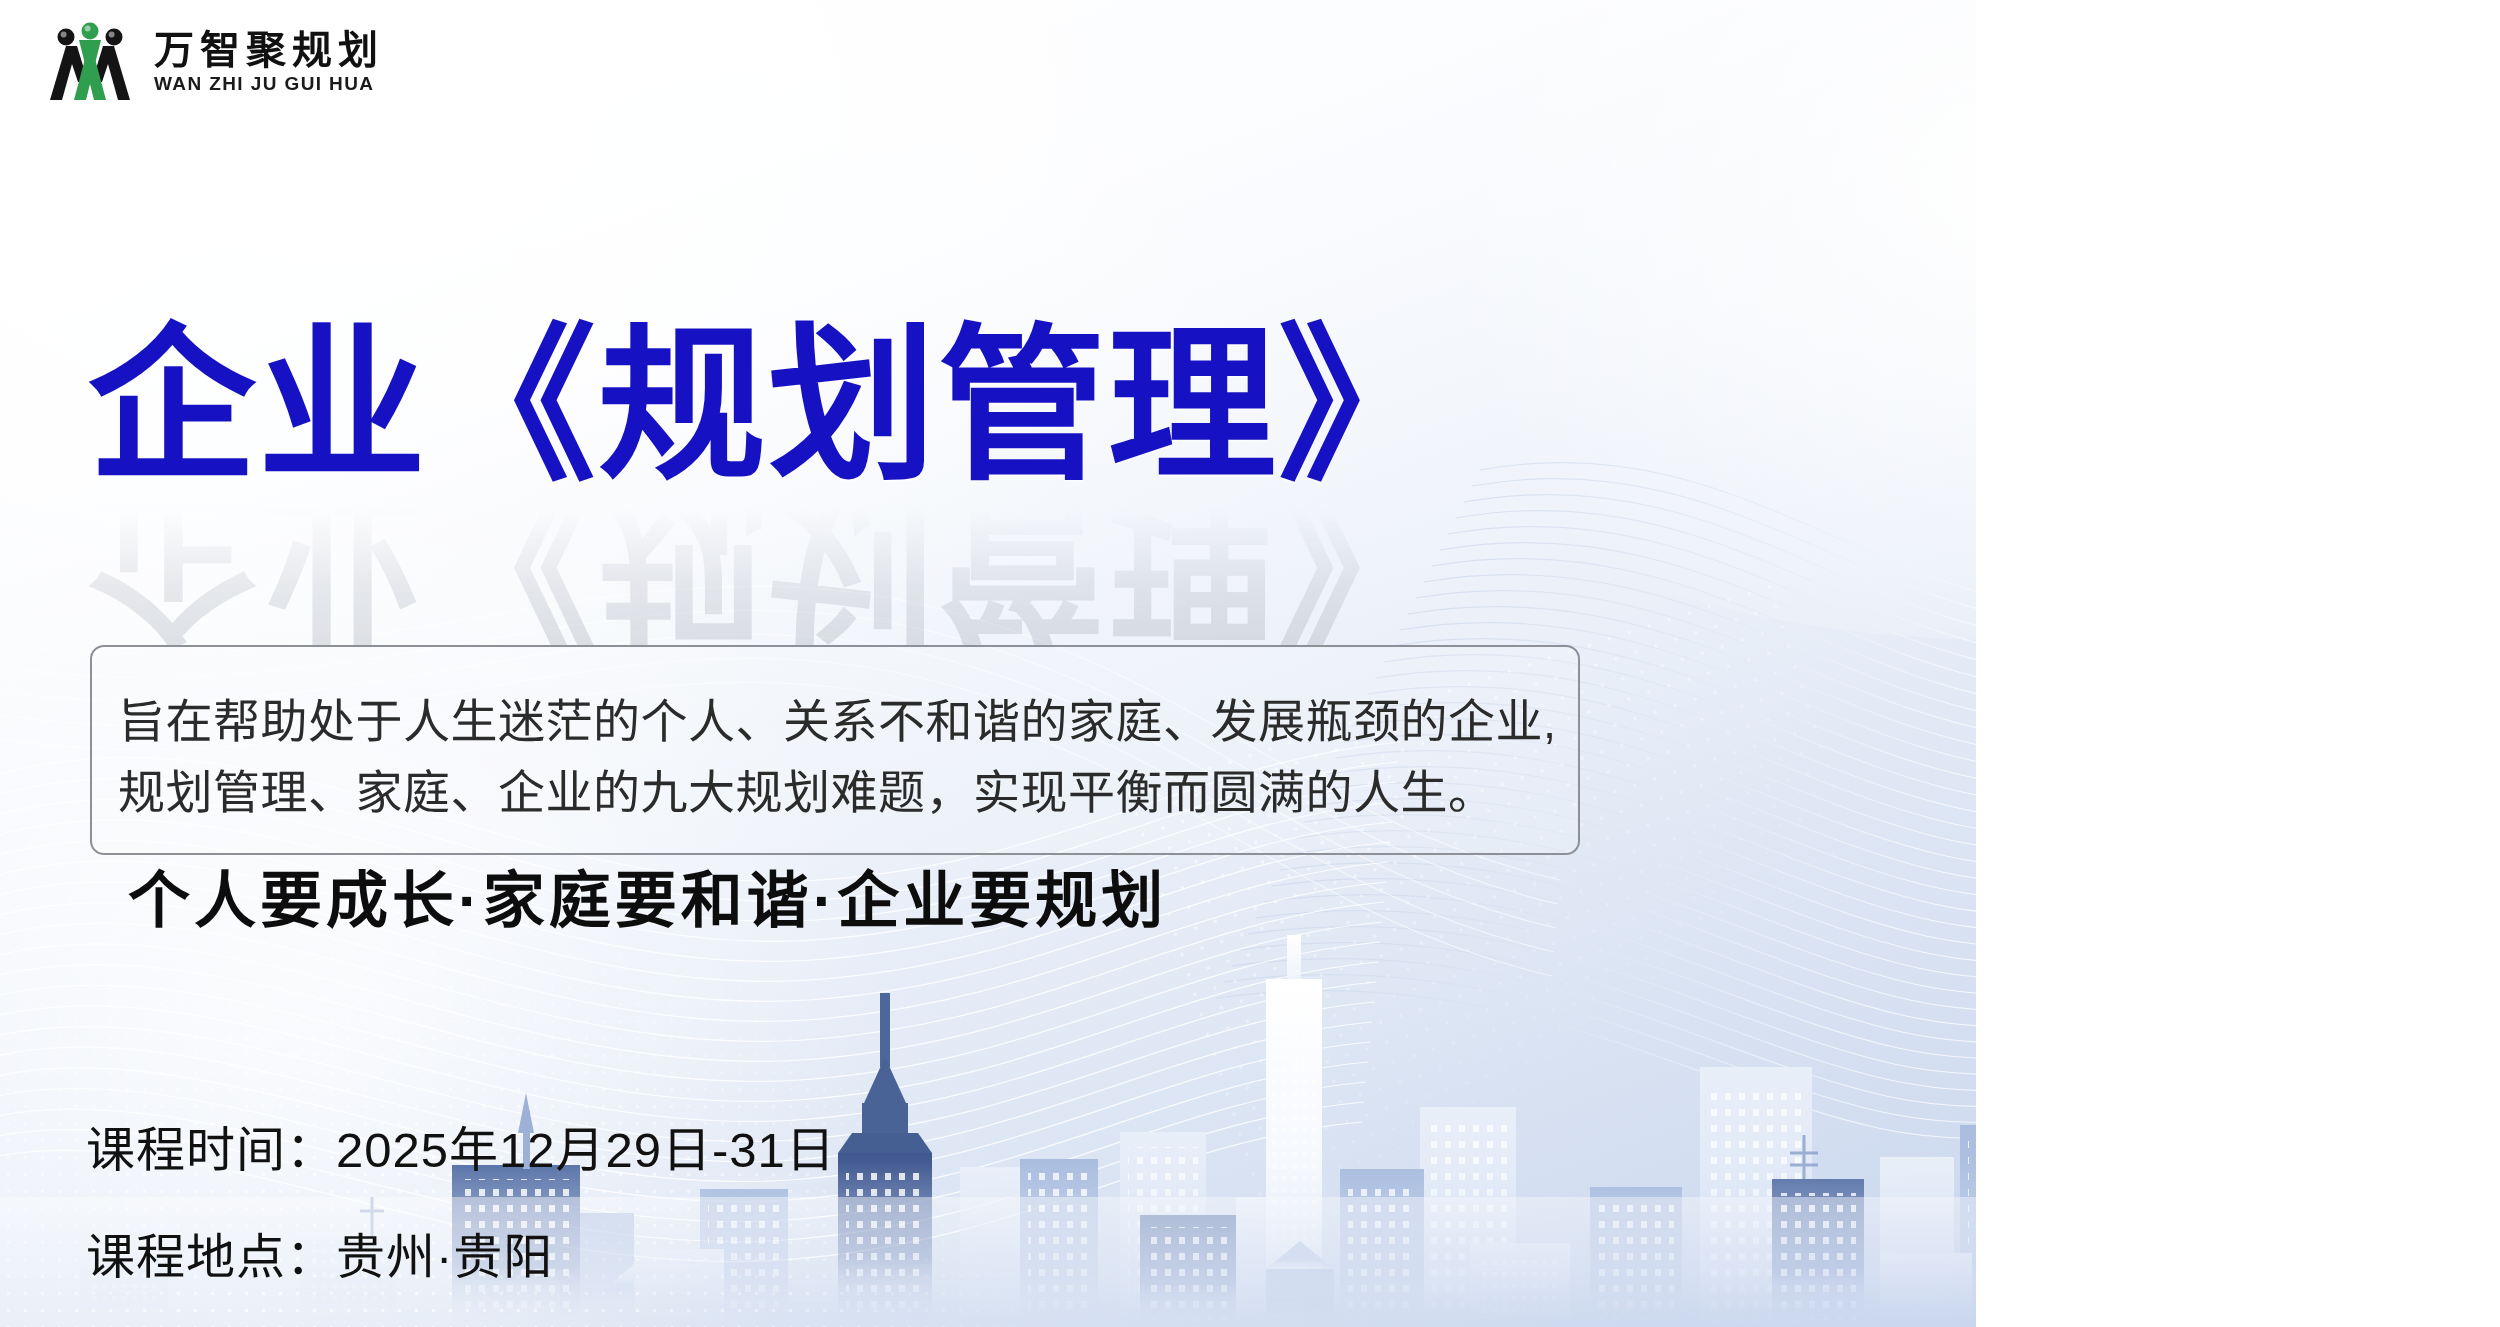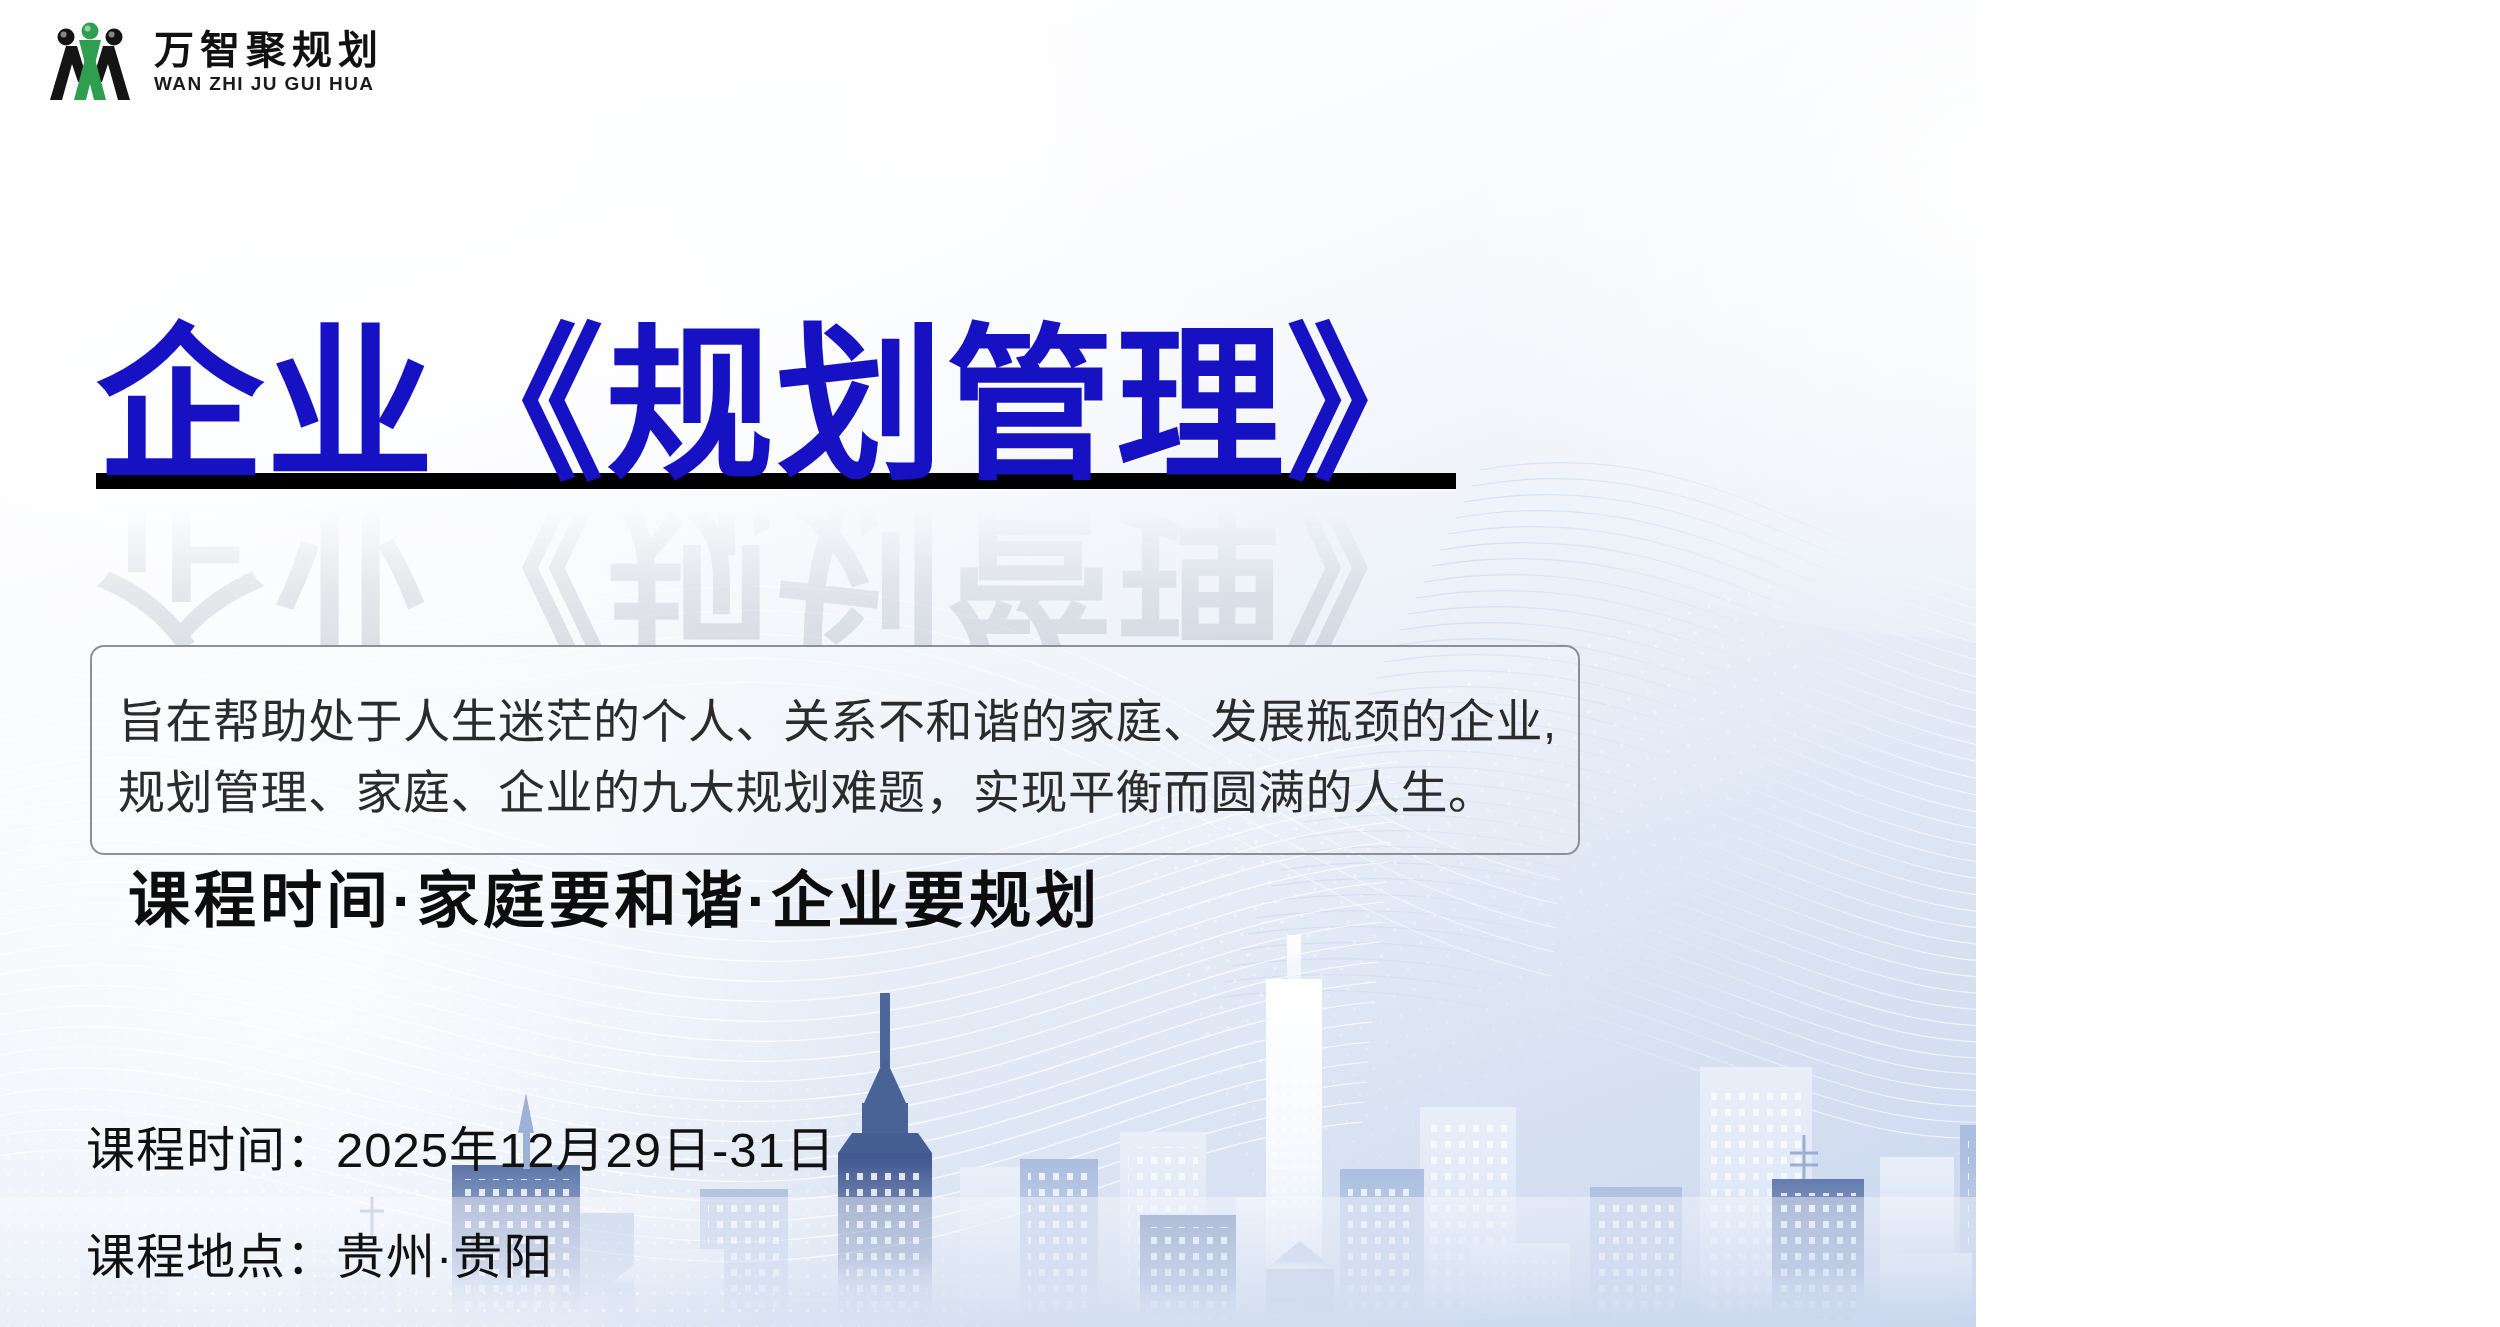--- a/index.html
+++ b/index.html
@@ -61,21 +61,21 @@
   .logo-text { display:flex; flex-direction:column; justify-content:center; }
   .logo-cn {
     font-family:"Liberation Serif","DejaVu Serif",serif;
     font-size:40px; font-weight:700; color:#111; letter-spacing:6px; line-height:1.08;
   }
   .logo-en {
     font-size:19px; font-weight:700; color:#1b1b1b; letter-spacing:1.4px; 
   }
 
   
-  .headline-wrap { position:absolute; left:96px; top:322px; width:1560px;text-decoration:underline; }
+  .headline-wrap { position:absolute; left:88px; top:322px; width:1560px; }
   .headline {
     font-family:"Liberation Sans","DejaVu Sans",sans-serif;
     font-size:168px; font-weight:700; color:#1612c4;
     letter-spacing:2px; line-height:1.0; white-space:nowrap;
     text-shadow:0 2px 0 rgba(255,255,255,.6);
   }
   .headline-reflection {
     font-family:"Liberation Sans","DejaVu Sans",sans-serif;
     font-size:168px; font-weight:700;
     letter-spacing:2px; line-height:1.0; white-space:nowrap;
@@ -416,21 +416,21 @@
   <div class="headline-wrap">
     <div class="headline">企业《规划管理》</div>
     <div class="headline-reflection">企业《规划管理》</div>
   </div>
 
   <div class="desc-box">
     <div class="desc-line">旨在帮助处于人生迷茫的个人、关系不和谐的家庭、发展瓶颈的企业,</div>
     <div class="desc-line">规划管理、家庭、企业的九大规划难题，实现平衡而圆满的人生。</div>
   </div>
 
-  <div class="tagline">课程时间·家庭要和谐·企业要规划</div>
+  <div class="tagline">个人要成长·家庭要和谐·企业要规划</div>
 
   <div class="course-info">
     <div class="course-row">课程时间：2025年12月29日-31日</div>
     <div class="course-row">课程地点：贵州·贵阳</div>
   </div>
 
   <div class="location">
     <svg class="pin" viewBox="0 0 86 110" aria-hidden="true">
       <path d="M43,2 C20.4,2 2,20.4 2,43 C2,64 28,94 40.2,107.2 C41.7,108.8 44.3,108.8 45.8,107.2 C58,94 84,64 84,43 C84,20.4 65.6,2 43,2 Z" fill="#F7941E"></path>
       <circle cx="43" cy="41" r="14.5" fill="#f7f8fa"></circle>

